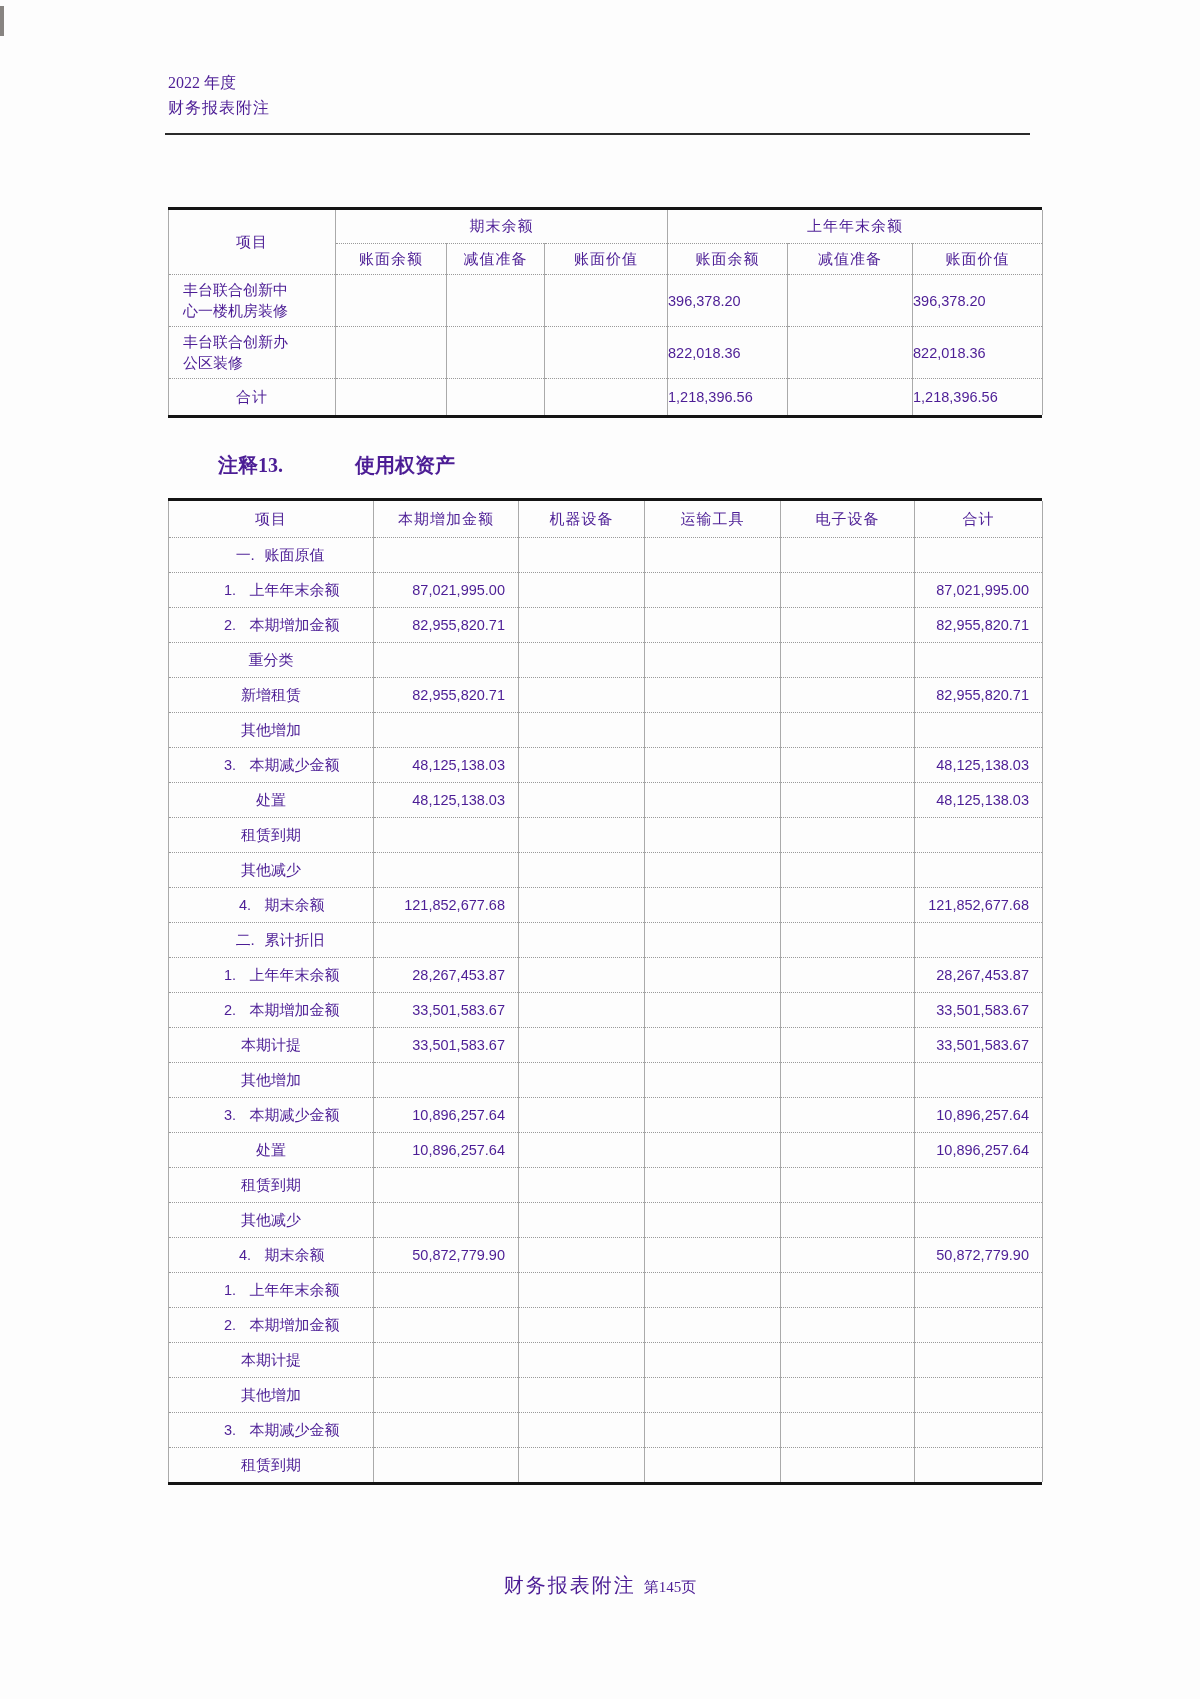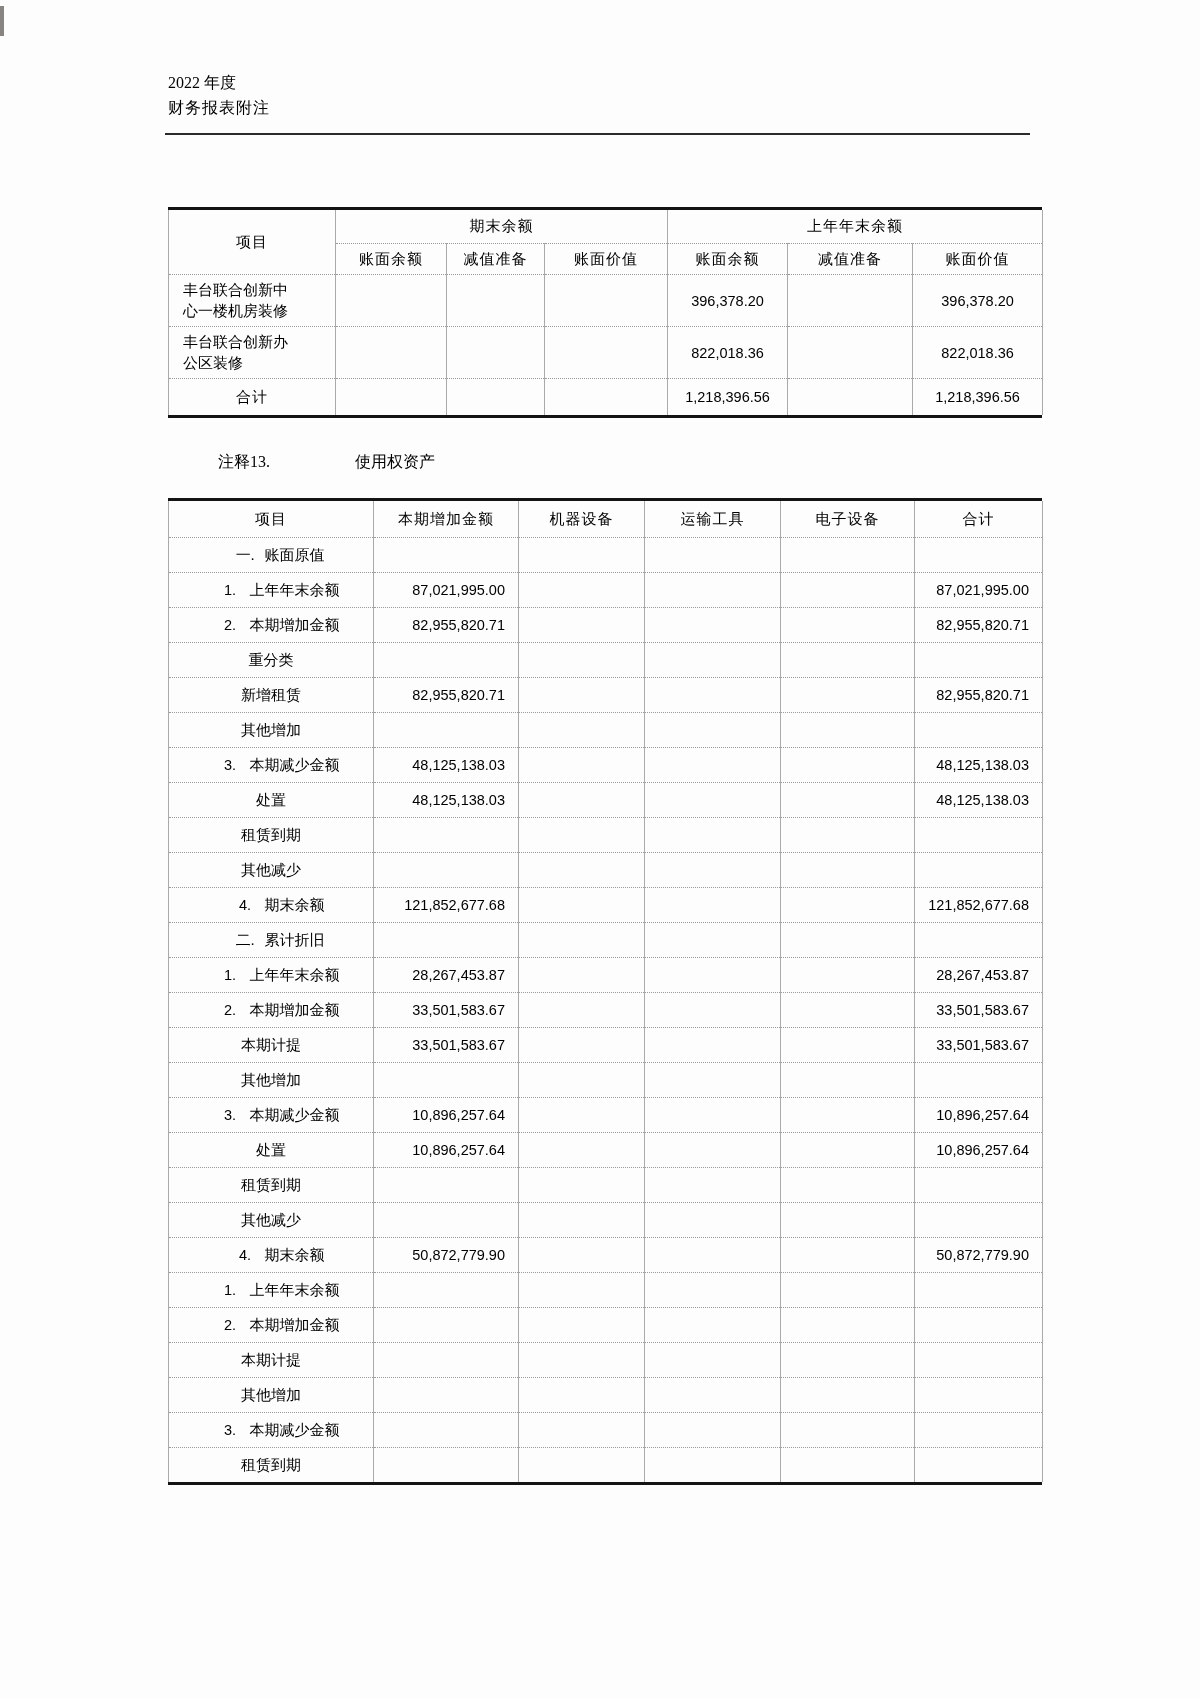--- a/index.html
+++ b/index.html
@@ -1,20 +1,20 @@
 <!DOCTYPE html>
 <html><head>
 <meta charset="utf-8">
 <style>
   html,body { margin:0; padding:0; background:#e8e8e8; }
   .page {
     position:relative; width:1200px; height:1699px; margin:0 auto;
     background:#fdfdfd; overflow:hidden;
     font-family:"Liberation Serif","DejaVu Serif",serif;
-    color:#000000;
+    color:#4c1d95;
   }
   .scan-speck { position:absolute; left:0; top:6px; width:4px; height:30px; background:#55504c; opacity:.7; }
 
   
   .doc-header { position:absolute; left:168px; top:70px; font-size:16px; line-height:25px; }
   .doc-header .cn { letter-spacing:1px; }
   .header-rule { position:absolute; left:165px; top:133px; width:865px; height:0; border-top:2px solid #2b2b2b; }
 
   
   .tbl-wrap { position:absolute; border-top:3px solid #141414; border-bottom:3px solid #141414; }
@@ -33,24 +33,24 @@
 
   
   #t1-wrap { left:168px; top:207px; width:874px; }
   #t1 .h1 th { height:33px; }
   #t1 .h2 th { height:30px; }
   #t1 td { height:51px; }
   #t1 tr.total td { height:36px; }
   #t1 .item-cell { padding-left:14px; white-space:normal; line-height:21px; }
   #t1 .item-cell .item-label { display:inline-block; max-width:112px; }
   #t1 tr.total .item-cell { text-align:center; padding-left:0; letter-spacing:1px; }
-  #t1 .value-cell { text-align:center; padding-right:0; }
-
-  
-  .note-heading { position:absolute; left:218px; top:452px; font-size:16px; font-weight:normal; }
+  #t1 .value-cell { text-align:left; padding-right:0; }
+
+  
+  .note-heading { position:absolute; left:218px; top:452px; font-size:20px; font-weight:bold; }
   .note-heading .note-no { display:inline-block; min-width:137px; }
 
   
   #t2-wrap { left:168px; top:498px; width:874px; }
   #t2 th { height:36px; }
   #t2 td { height:34px; }
   #t2 .item-cell { text-align:center; }
   #t2 .item-cell .row-num { display:inline-block; min-width:39px; padding-left:8px; box-sizing:content-box; }
   #t2 .item-cell.no-num { }
   #t2 .value-cell { text-align:right; padding-right:13px; }
@@ -368,13 +368,16 @@
             <td class="value-cell num"></td>
             <td class="value-cell num"></td>
             <td class="value-cell num"></td>
             <td class="value-cell num"></td>
             <td class="value-cell num"></td>
           </tr>
         </tbody>
     </table>
   </div>
 
+  <div class="doc-footer">
+    <span class="f-title">财务报表附注</span><span class="f-page">第145页</span>
+  </div>
 </div>
 
 </body></html>

